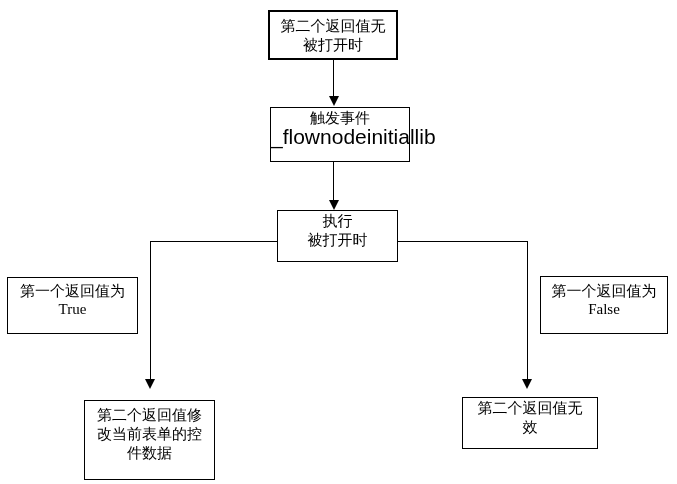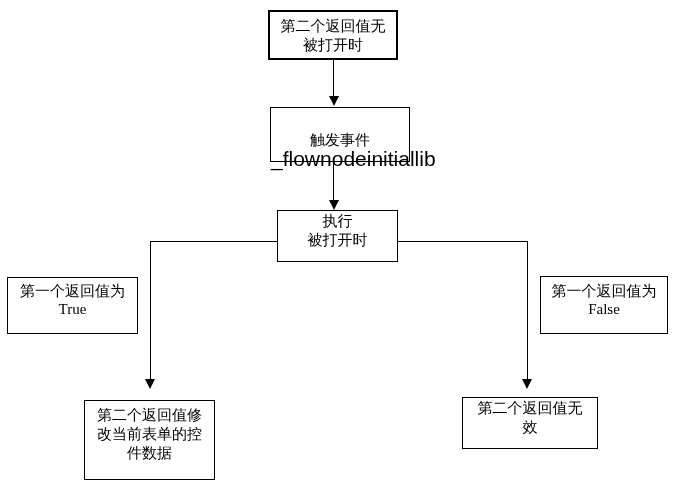--- a/index.html
+++ b/index.html
@@ -49,21 +49,21 @@
 <div class="canvas">
 
   <div class="node thick" style="left:268px; top:10px; width:130px; height:50px; padding-top:4px;">
     <div>第二个返回值无</div>
     <div>被打开时</div>
   </div>
 
   <div class="vline" style="left:333px; top:60px; height:37px;"></div>
   <div class="arrow-down" style="left:329px; top:96px;"></div>
 
-  <div class="node" style="left:270px; top:107px; width:140px; height:55px; padding-top:22px;">
+  <div class="node" style="left:270px; top:107px; width:140px; height:55px; padding-top:0;">
     <div>触发事件</div>
     <div class="latin-sans">_flownodeinitiallib</div>
   </div>
 
   <div class="vline" style="left:333px; top:162px; height:38px;"></div>
   <div class="arrow-down" style="left:329px; top:200px;"></div>
 
   <div class="node" style="left:277px; top:210px; width:121px; height:52px; ">
     <div>执行</div>
     <div>被打开时</div>

